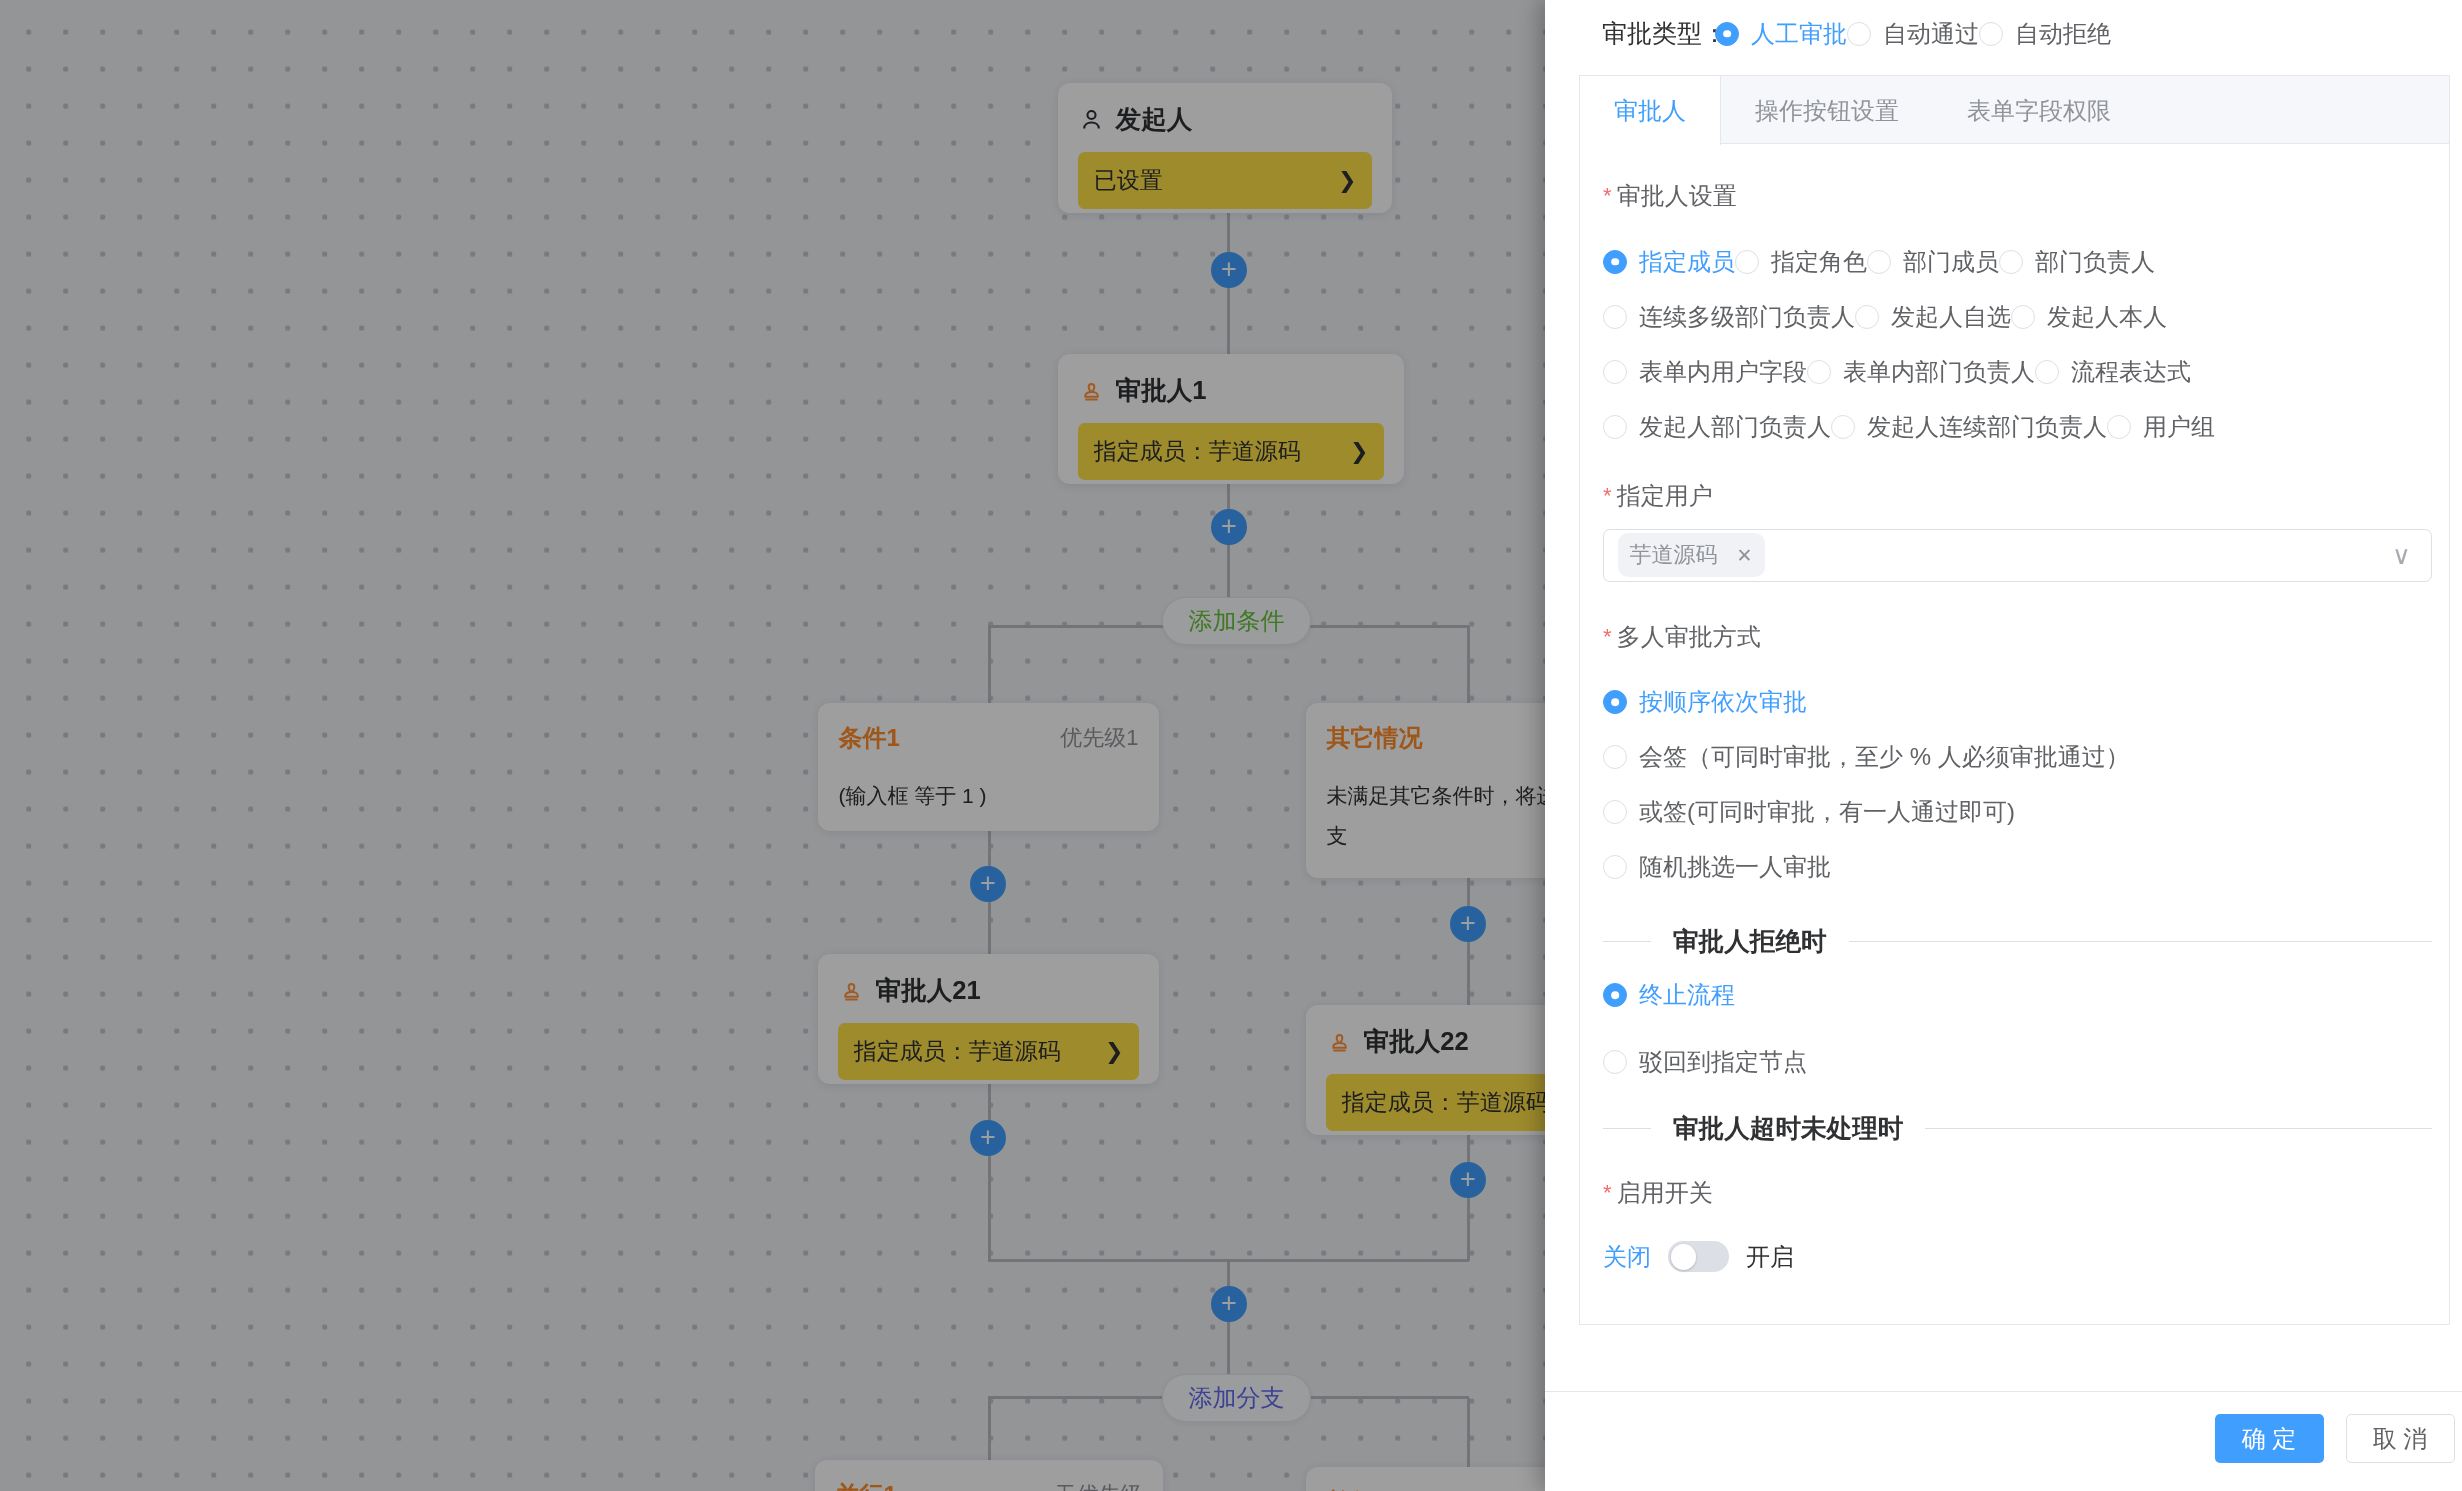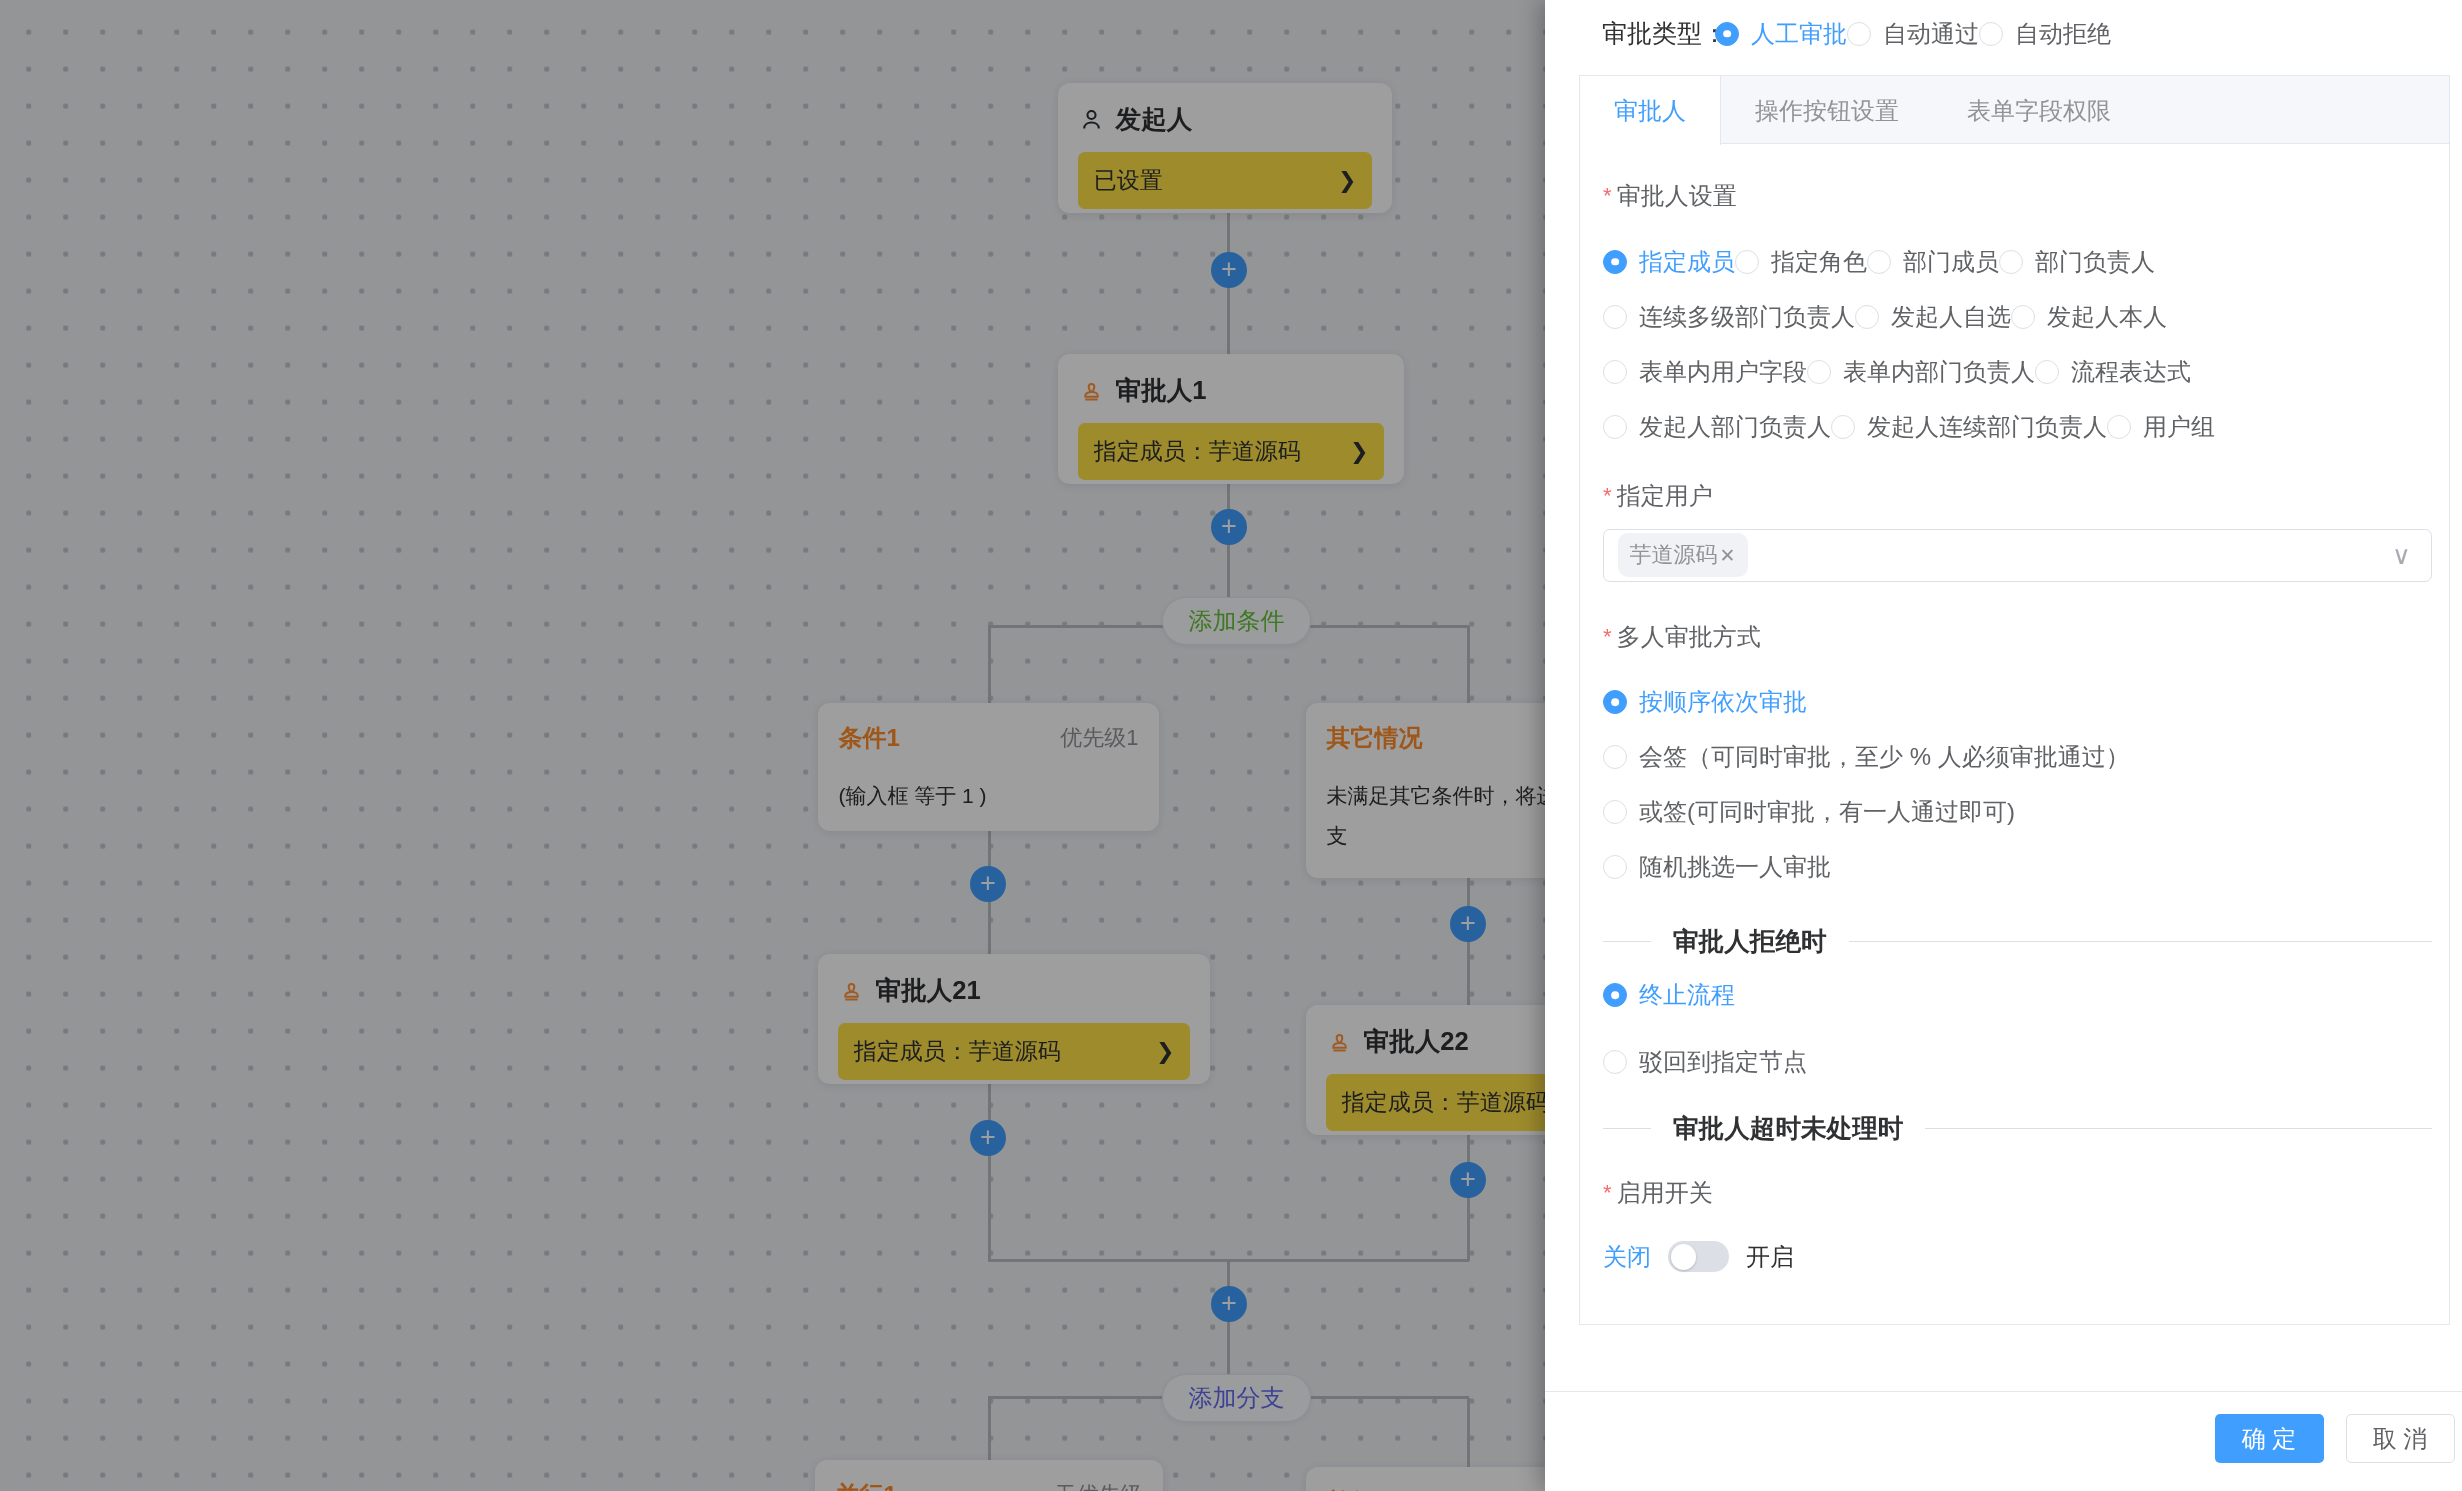--- a/index.html
+++ b/index.html
@@ -61,21 +61,21 @@
 
   .field-label { display:flex; align-items:flex-start; gap:5.1px; font-size:24px; color:#606266; }
   .field-label .star { color:var(--danger,#f56c6c); font-size:22px; margin-top:3.4px; }
   .lbl-1 { margin-top:36px; }
   .radio-grid { margin-top:22px; }
   .radio-grid .r-row { height:55px; display:flex; align-items:center; }
   .lbl-2 { margin-top:25.6px; }
   .select { margin-top:17px; height:53px; width:829px; border:1.7px solid #dcdfe6; border-radius:6.8px;
     display:flex; align-items:center; padding:0 20.4px 0 13.6px; cursor:pointer; }
   .tag { background:#f0f2f5; border-radius:10px; padding:6.8px 12px; font-size:22px; color:#909399;
-    display:flex; align-items:center; gap:2px;justify-content:flex-end; }
+    display:flex; align-items:center; gap:19px;justify-content:flex-end; }
   .tag .x { font-size:19px; color:#909399; cursor:pointer; }
   .select .arrow { margin-left:auto; color:#a8abb2; font-size:25.6px; line-height:17px; }
   .lbl-3 { margin-top:39px; }
   .vradios { margin-top:22px; }
   .vradios .radio { height:55px; }
 
   .divider { display:flex; align-items:center; margin-top:34px; height:25.6px; }
   .divider .l { width:48px; height:0.9px; background:#dcdfe6; }
   .divider .t { margin:0 22px; font-size:25.6px; font-weight:bold; color:#303133; white-space:nowrap; }
   .divider .r { flex:1; height:0.9px; background:#dcdfe6; }
@@ -170,21 +170,21 @@
       <div class="cond-head">
         <span class="cond-title">其它情况</span>
         <span class="cond-pri">优先级2</span>
       </div>
       <div class="cond-desc">未满足其它条件时，将进入此分支</div>
     </div>
 
     <div class="add-btn" style="left:970px;top:866px"><span>+</span></div>
     <div class="add-btn" style="left:1450px;top:906px"><span>+</span></div>
 
-    <div class="node" style="left:818px;top:954px;width:392px;height:130px">
+    <div class="node" style="left:818px;top:954px;width:341px;height:130px">
       <div class="node-title">
         <svg viewBox="0 0 24 24" fill="none" stroke="#ff943e" stroke-width="1.8">
           <path d="M9.5 8.8a2.5 2.5 0 1 1 5 0c0 1.9-1.3 2.6-1.3 4.2h-2.4c0-1.6-1.3-2.3-1.3-4.2z"></path>
           <path d="M6.5 16.4c0-1.8 2.5-3 5.5-3s5.5 1.2 5.5 3v1.1h-11z"></path>
             <path d="M6.5 20h11"></path>
         </svg>
         <span>审批人21</span>
       </div>
       <div class="node-row">
         <span>指定成员：芋道源码</span>

